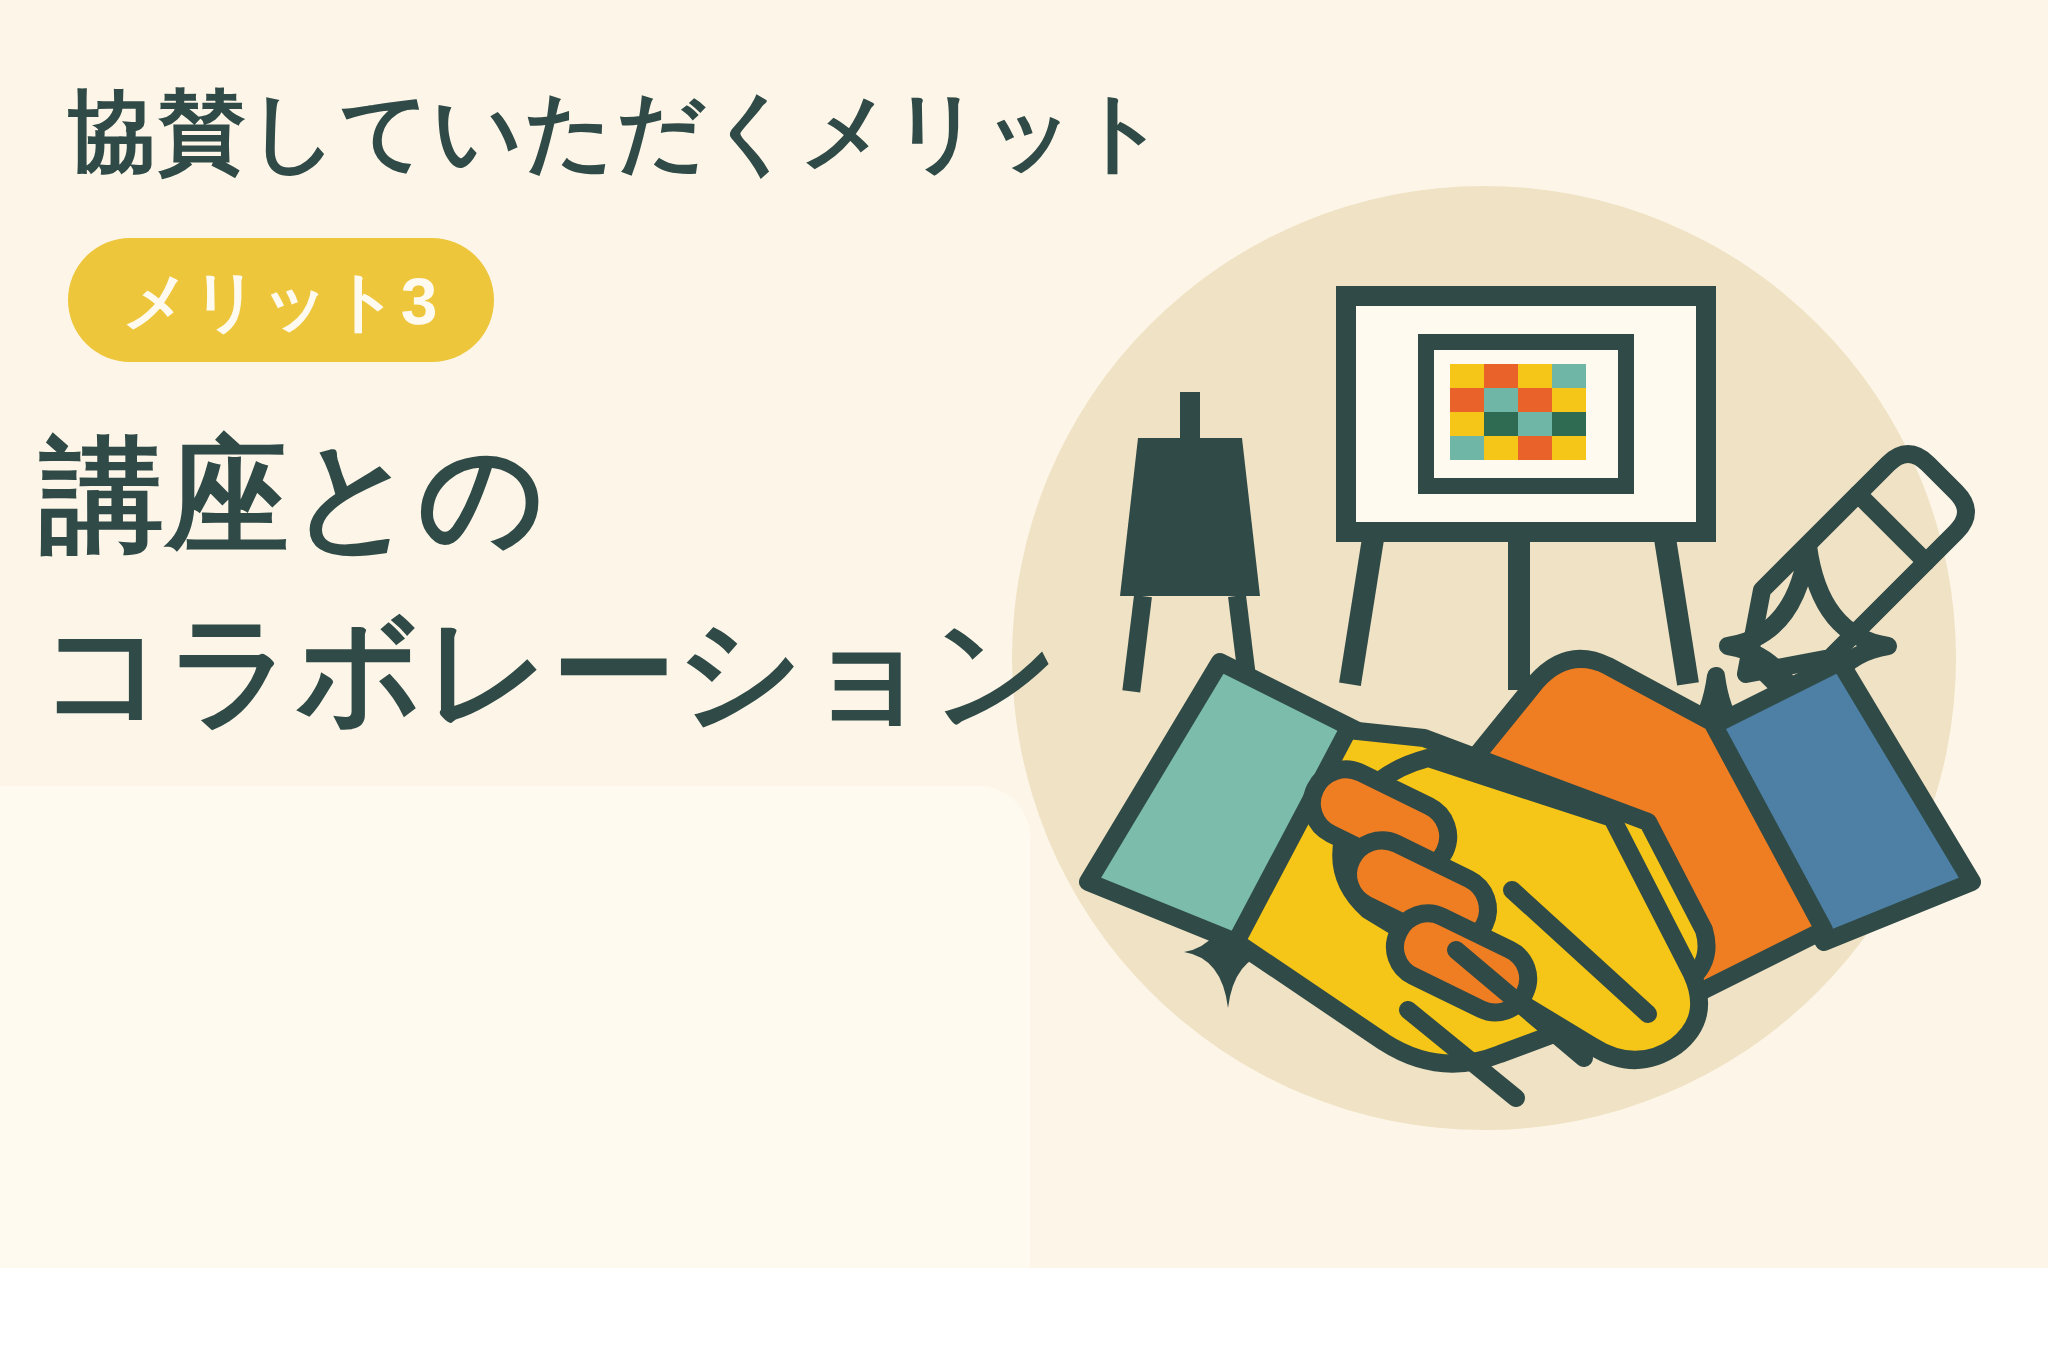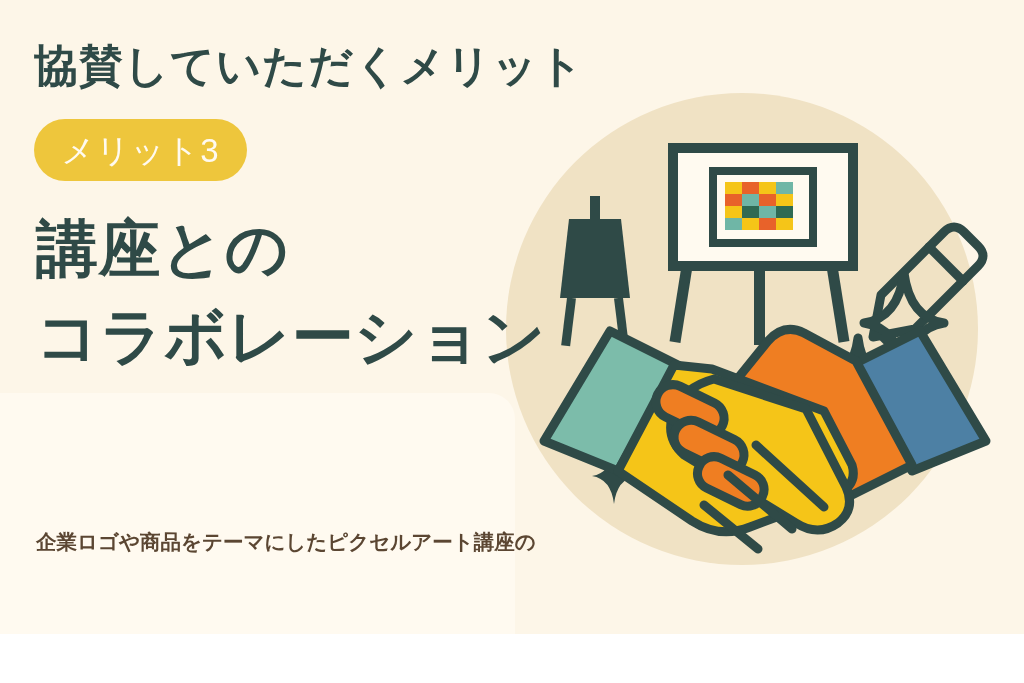--- a/index.html
+++ b/index.html
@@ -60,30 +60,30 @@
     width: 213px;
     height: 62px;
     border-radius: 31px;
     background: #eec63c;
     display: flex;
     align-items: center;
     justify-content: center;
   }
   .badge-label {
     font-size: 33px;
-    font-weight: 400;
+    font-weight: 700;
     color: #fffaf0;
     letter-spacing: 1px;
     line-height: 1;
     white-space: nowrap;
   }
 
   .headline {
     position: absolute;
-    left: 36px;
+    left: 20px;
     top: 205px;
     color: #2f4a47;
     font-size: 62px;
     font-weight: 700;
     line-height: 1.42;
     letter-spacing: 0.5px;
     white-space: pre;
   }
 
   
@@ -121,21 +121,20 @@
   <div class="eyebrow">協賛していただくメリット</div>
 
   <div class="badge">
     <span class="badge-label">メリット3</span>
   </div>
 
   <div class="headline">講座との
 コラボレーション</div>
 
   <div class="body-copy">
-    <span class="line">企業ロゴや商品をテーマにしたピクセルアート講座の</span>
     
     
     
   </div>
 
   <div class="illustration">
     <svg width="518" height="500" viewBox="0 0 518 500" xmlns="http://www.w3.org/2000/svg">
 
       <g fill="#2f4a47">
         <rect x="84" y="103" width="10" height="26"></rect>

